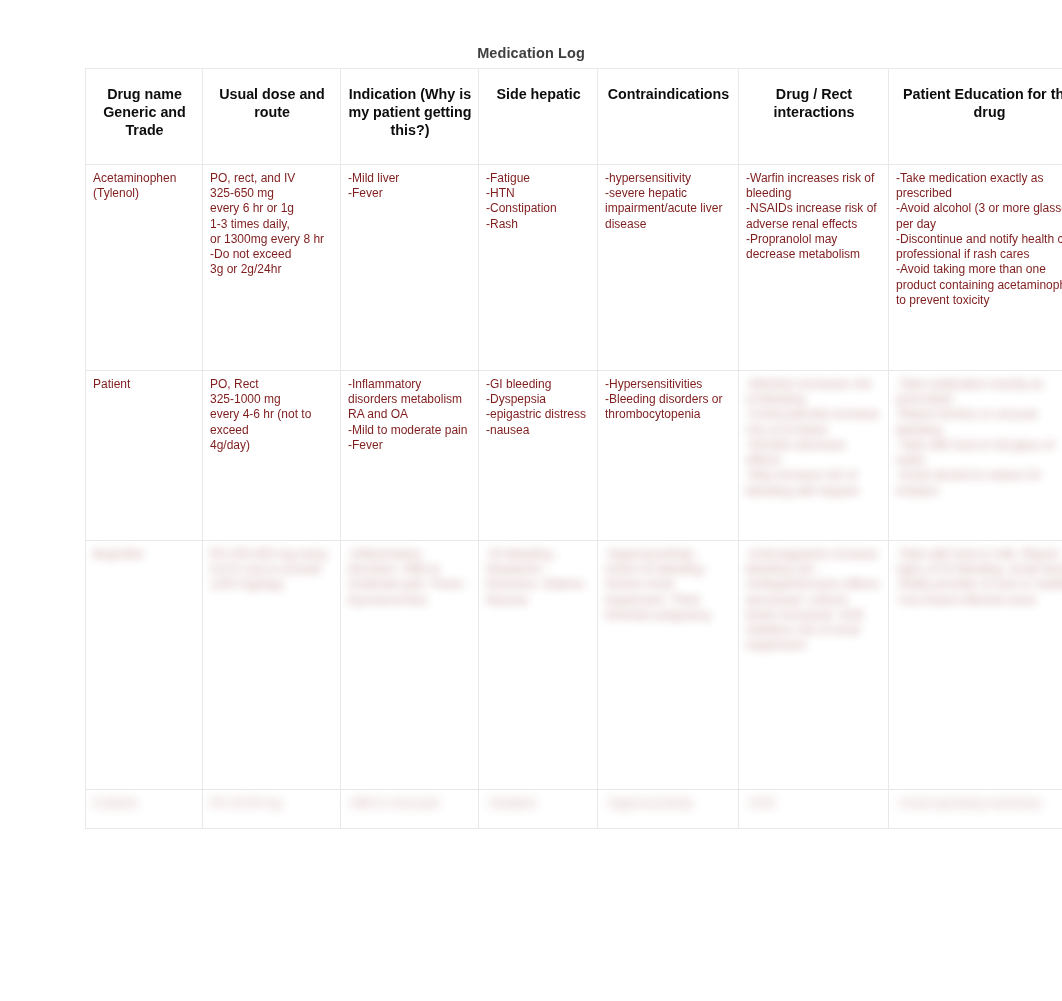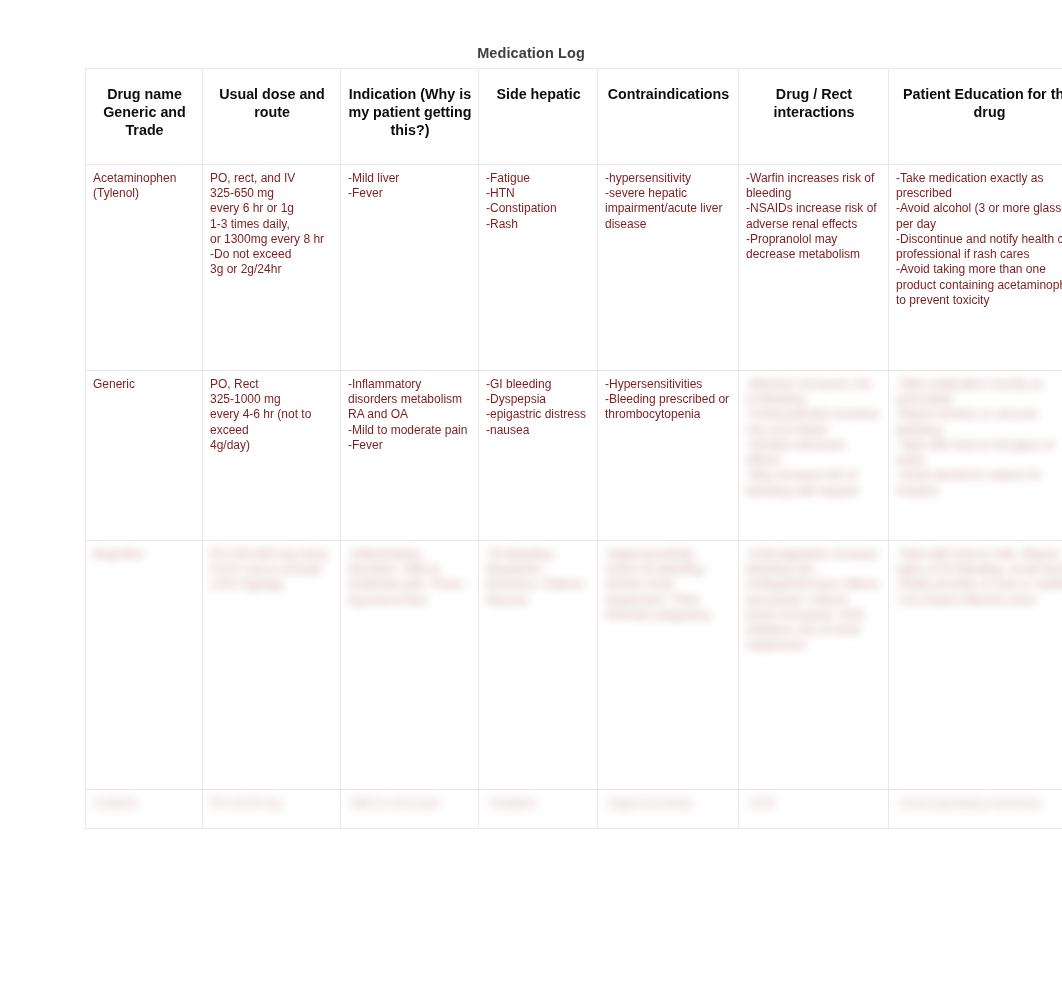--- a/index.html
+++ b/index.html
@@ -137,34 +137,34 @@
         <td class="c5 cell-lines">-Warfin increases risk of bleeding
 -NSAIDs increase risk of adverse renal effects
 -Propranolol may decrease metabolism</td>
         <td class="c6 cell-lines">-Take medication exactly as prescribed
 -Avoid alcohol (3 or more glasses per day
 -Discontinue and notify health care professional if rash cares
 -Avoid taking more than one product containing acetaminophen to prevent toxicity</td>
       </tr>
 
       <tr class="row-1">
-        <td class="c0 cell-lines">Generic</td>
+        <td class="c0 cell-lines">Patient</td>
         <td class="c1 cell-lines">PO, Rect
 325-1000 mg
 every 4-6 hr (not to exceed
 4g/day)</td>
         <td class="c2 cell-lines">-Inflammatory disorders metabolism RA and OA
 -Mild to moderate pain
 -Fever</td>
         <td class="c3 cell-lines">-GI bleeding
 -Dyspepsia
 -epigastric distress
 -nausea</td>
         <td class="c4 cell-lines">-Hypersensitivities
--Bleeding prescribed or thrombocytopenia</td>
+-Bleeding disorders or thrombocytopenia</td>
         <td class="c5 cell-lines redacted">-Warfarin increases risk of bleeding
 -Corticosteroids increase risk of GI bleed
 -NSAIDs decrease effects
 -May increase risk of bleeding with heparin</td>
         <td class="c6 cell-lines redacted">-Take medication exactly as prescribed
 -Report tinnitus or unusual bleeding
 -Take with food or full glass of water
 -Avoid alcohol to reduce GI irritation</td>
       </tr>
 

